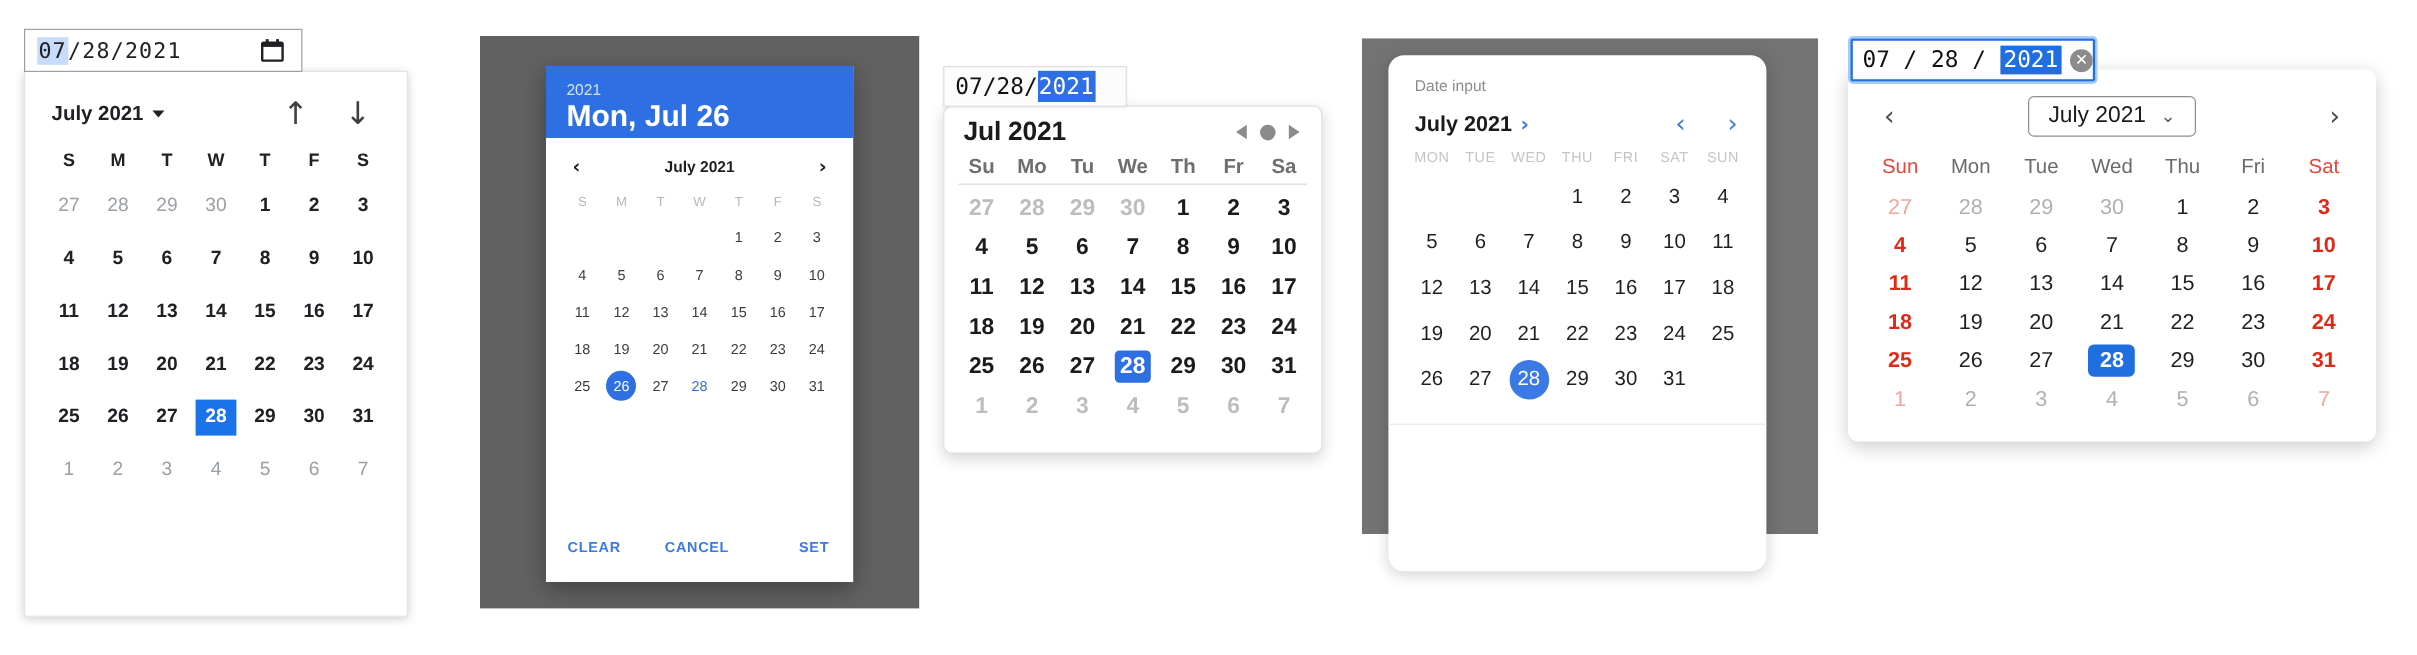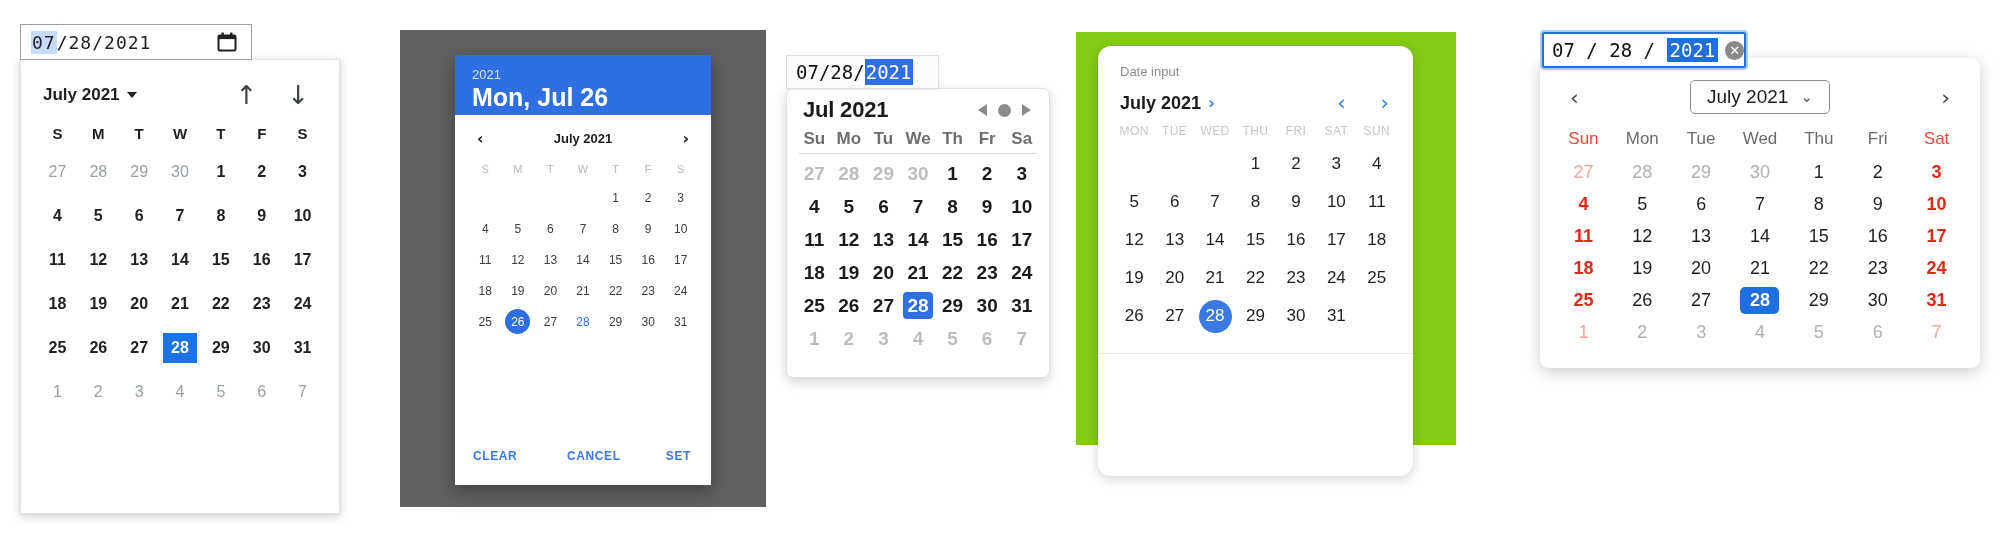--- a/index.html
+++ b/index.html
@@ -59,53 +59,53 @@
   #p2 .mnav .mchev{font-size:16px;font-weight:bold;color:#1f1f1f;font-family:"DejaVu Sans",sans-serif;}
   #p2 .mnav .mtitle{font-size:13px;font-weight:bold;color:#1f1f1f;}
   #p2 .mdow{padding:0 14px;}
   #p2 .mdow .cell{height:26px;font-size:11px;color:#b7b7b7;}
   #p2 .mdays{padding:0 14px;}
   #p2 .mdays .cell{height:31px;font-size:12px;color:#3c3c3c;}
   #p2 .mdays .cell.sel span{background:#2f6fe4;color:#fff;border-radius:50%;width:25px;height:25px;display:flex;align-items:center;justify-content:center;}
   #p2 .mdays .cell.tod{color:#2f6fe4;}
   #p2 .mfoot{position:absolute;left:0;bottom:0;width:100%;height:58px;display:flex;align-items:center;font-size:12px;font-weight:bold;color:#3b7ae4;letter-spacing:.6px;}
   #p2 .mfoot .clear{position:absolute;left:18px;}
-  #p2 .mfoot .cancel{position:absolute;left:112px;text-align:center;}
+  #p2 .mfoot .cancel{position:absolute;left:99px;text-align:center;}
   #p2 .mfoot .set{position:absolute;right:20px;}
 
   
   #p3{position:absolute;left:786px;top:55px;width:330px;}
   #p3 .inputbar{
     position:relative;width:153px;height:34px;background:#fcfcfc;
     border:1px solid #dedede;box-sizing:border-box;
     display:flex;align-items:center;padding-left:9px;
     font-family:"DejaVu Sans Mono", monospace;font-size:19px;color:#111;z-index:3;
     box-shadow:0 1px 2px rgba(0,0,0,.08);
   }
   #p3 .seg-sel{background:#2f6fe4;color:#fff;padding:2px 2px 2px 1px;}
   #p3 .panel{
-    position:absolute;left:0;top:33px;width:264px;height:290px;
+    position:absolute;left:0;top:33px;width:316px;height:290px;
     background:#fff;border:1px solid #e0e0e0;border-radius:7px;
     box-shadow:0 4px 12px rgba(0,0,0,.17);box-sizing:border-box;z-index:2;
     padding:0 10px;
   }
   #p3 .shead{display:flex;align-items:center;justify-content:space-between;padding:8px 6px 2px 6px;}
   #p3 .stitle{font-size:22px;font-weight:bold;color:#1b1b1b;letter-spacing:-.2px;}
   #p3 .snav{display:flex;align-items:center;gap:11px;padding-right:2px;}
   #p3 .tri-l{width:0;height:0;border-top:6px solid transparent;border-bottom:6px solid transparent;border-right:9px solid #8b8b8b;}
   #p3 .tri-r{width:0;height:0;border-top:6px solid transparent;border-bottom:6px solid transparent;border-left:9px solid #8b8b8b;}
   #p3 .dot{width:13px;height:13px;border-radius:50%;background:#8b8b8b;}
   #p3 .sdow .cell{height:28px;font-size:17px;font-weight:bold;color:#6e6e6e;}
   #p3 .rule{height:1px;background:#d8d8d8;margin:0 2px 3px 2px;}
   #p3 .sdays .cell{height:33px;font-size:19px;font-weight:bold;color:#1b1b1b;}
   #p3 .sdays .cell.mut{color:#bdbdbd;}
   #p3 .sdays .cell.sel span{background:#2f6fe4;color:#fff;border-radius:4px;width:30px;height:27px;display:flex;align-items:center;justify-content:center;}
 
   
-  #p4{position:absolute;left:1076px;top:32px;width:380px;height:413px;background:#84cc16;}
+  #p4{position:absolute;left:1135px;top:32px;width:380px;height:413px;background:#737373;}
   #p4 .sheet{position:absolute;left:22px;top:14px;width:315px;height:430px;background:#fff;border-radius:13px;box-shadow:0 3px 12px rgba(0,0,0,.18);}
   #p4 .flabel{font-size:13px;color:#8b8b8b;padding:18px 0 0 22px;}
   #p4 .fhead{display:flex;align-items:center;justify-content:space-between;padding:12px 24px 2px 22px;}
   #p4 .fmonth{font-size:18px;font-weight:bold;color:#1b1b1b;display:flex;align-items:baseline;gap:7px;}
   #p4 .fchev-sm{color:#3b7ae4;font-size:17px;font-weight:bold;font-family:"DejaVu Sans",sans-serif;}
   #p4 .fnav{display:flex;gap:35px;}
   #p4 .fchev{color:#3b7ae4;font-size:21px;font-family:"DejaVu Sans",sans-serif;}
   #p4 .fdow{padding:0 16px;}
   #p4 .fdow .cell{height:28px;font-size:12px;color:#c5c5c5;letter-spacing:.4px;}
   #p4 .fdays{padding:0 16px;}

